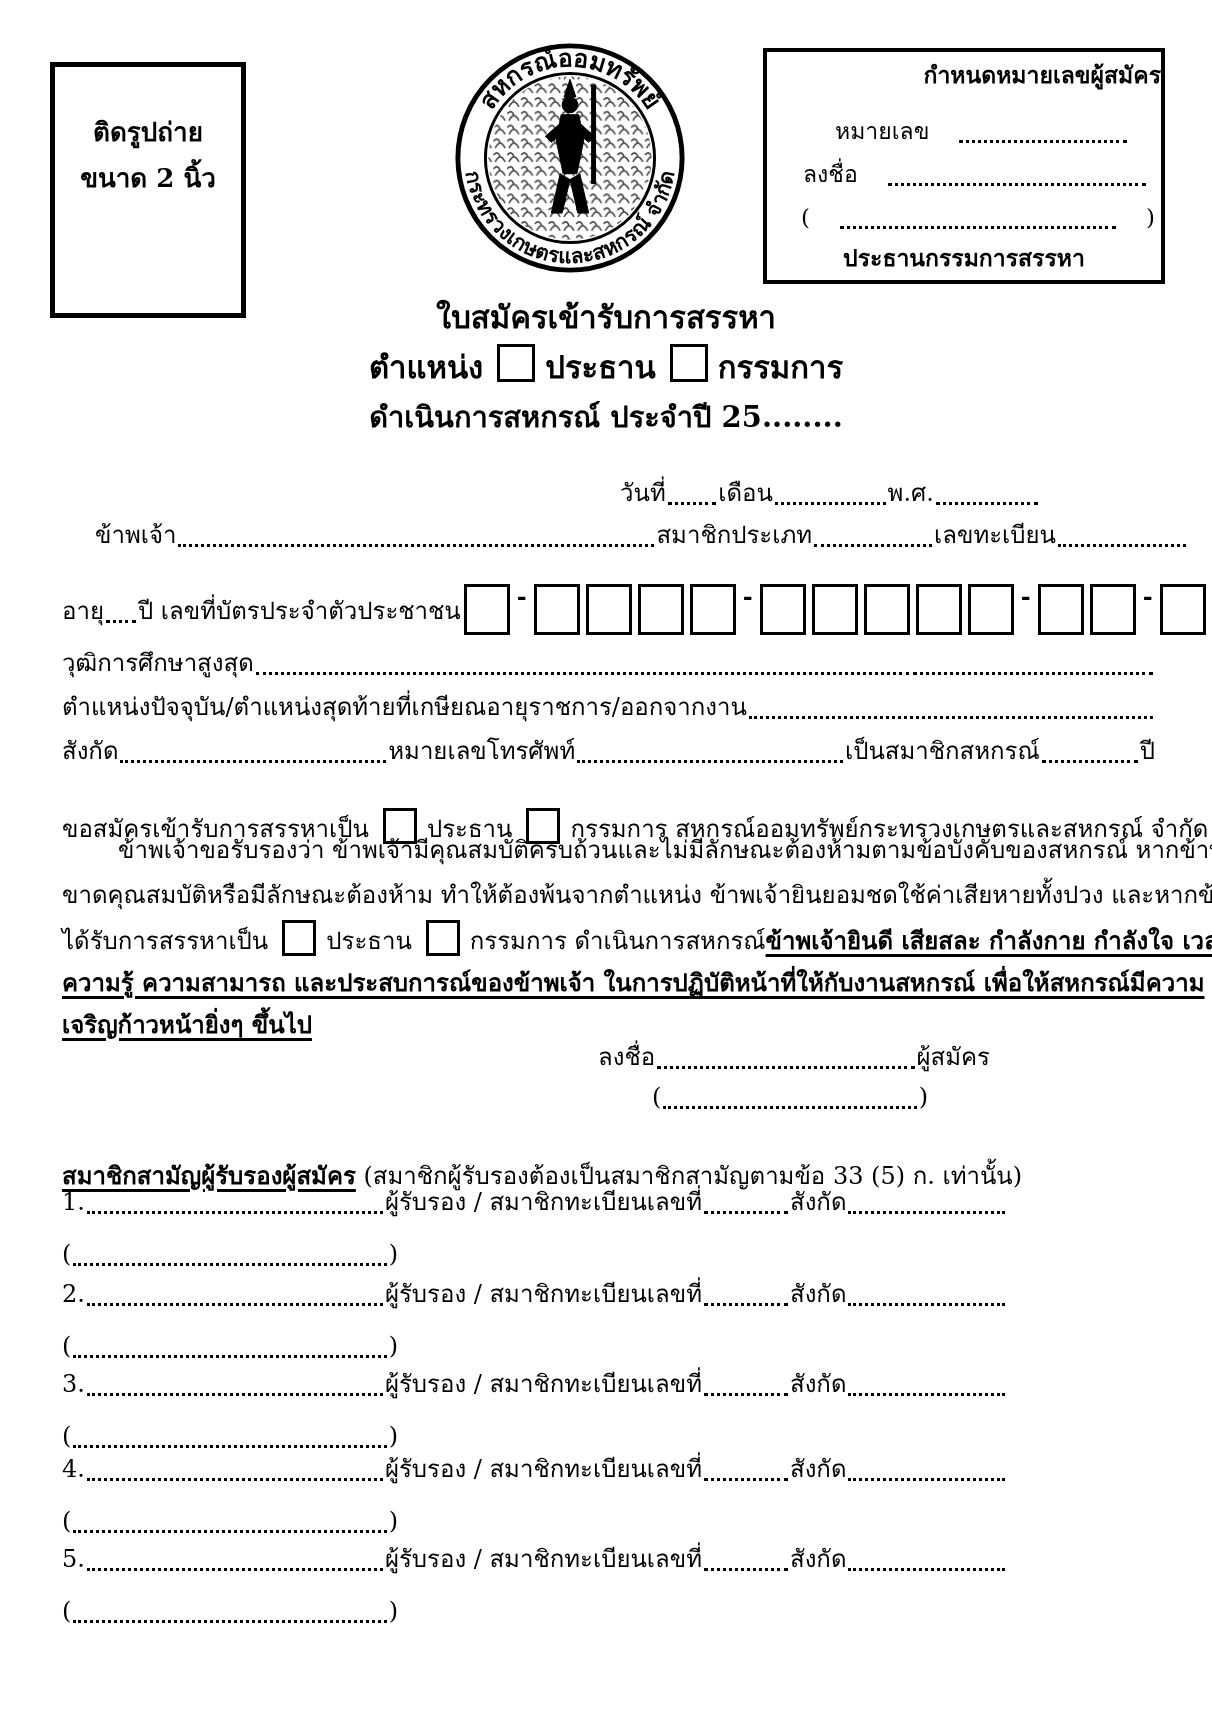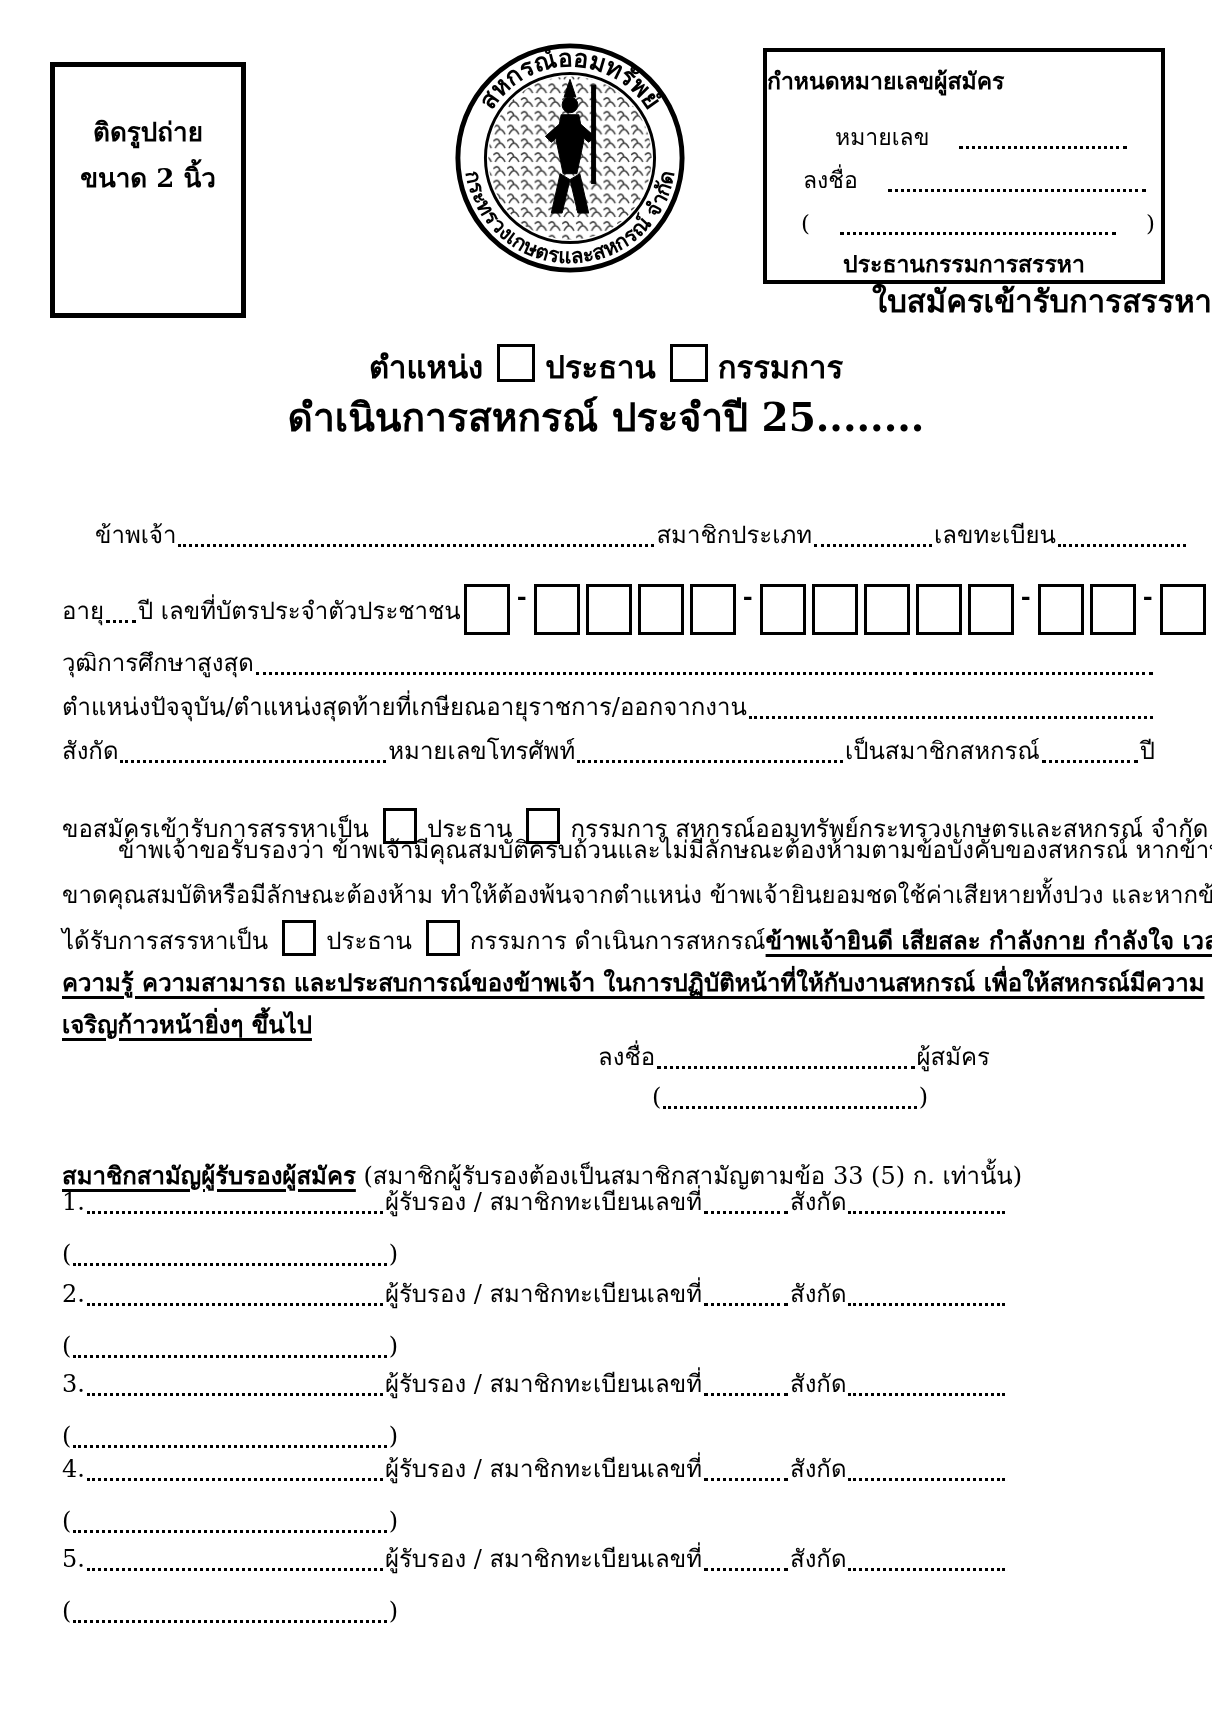--- a/index.html
+++ b/index.html
@@ -14,21 +14,21 @@
     position:absolute; left:50px; top:62px; width:186px; height:204px;
     border:5px solid #000; display:flex; flex-direction:column;
     justify-content:flex-start; align-items:center; padding-top:42px;
     font-weight:bold; font-size:26px; line-height:46px;
   }
   .seal{position:absolute; left:452px; top:40px;}
   .num-box{
     position:absolute; left:763px; top:48px; width:394px; height:228px;
     border:4px solid #000; font-size:23px;
   }
-  .nb-title{text-align:left; font-weight:bold; margin-top:12px;}
+  .nb-title{text-align:right; font-weight:bold; margin-top:6px;}
   .nb-row{display:flex; align-items:flex-end; white-space:nowrap; margin-top:9px;gap:28px;}
   .nb-role{text-align:center; font-weight:bold; margin-top:7px;}
   
   .row{
     position:absolute; left:62px; width:1093px;
     display:flex; align-items:flex-end; white-space:nowrap;
   }
   .hrow{
     position:absolute; left:0; width:100%;
     display:flex; justify-content:center; align-items:flex-end;
@@ -106,34 +106,42 @@
       <span class="dots" style="width:258px"></span>
     </div>
     <div class="nb-row" style="margin-left:34px;">
       <span>(</span>
       <span class="dots" style="width:276px"></span>
       <span>)</span>
     </div>
     <div class="nb-role">ประธานกรรมการสรรหา</div>
   </div>
 
-  <div class="hrow" style="top:284px;font-size:31px;justify-content:flex-end;">
+  <div class="hrow" style="top:300px;font-size:31px;">
     <span>ใบสมัครเข้ารับการสรรหา</span>
   </div>
   <div class="hrow" style="top:344px;font-size:31px;">
     <span>ตำแหน่ง</span>
     <span class="cb big"></span>
     <span>ประธาน</span>
     <span class="cb big"></span>
     <span>กรรมการ</span>
   </div>
-  <div class="hrow" style="top:400px;font-size:39px;text-align:right;">
+  <div class="hrow" style="top:400px;font-size:29px;text-align:right;">
     <span>ดำเนินการสหกรณ์ ประจำปี 25........</span>
   </div>
 
+  <div class="row" style="top:476px;left:620px;width:420px;">
+    <span>วันที่</span>
+    <span class="dots" style="width:56px"></span>
+    <span>เดือน</span>
+    <span class="dots" style="width:128px"></span>
+    <span>พ.ศ.</span>
+    <span class="dots" style="width:118px"></span>
+  </div>
 
   <div class="row indent" style="top:518px;">
     <span>ข้าพเจ้า</span>
     <span class="dots grow"></span>
     <span>สมาชิกประเภท</span>
     <span class="dots" style="width:118px"></span>
     <span>เลขทะเบียน</span>
     <span class="dots" style="width:128px"></span>
   </div>
 

